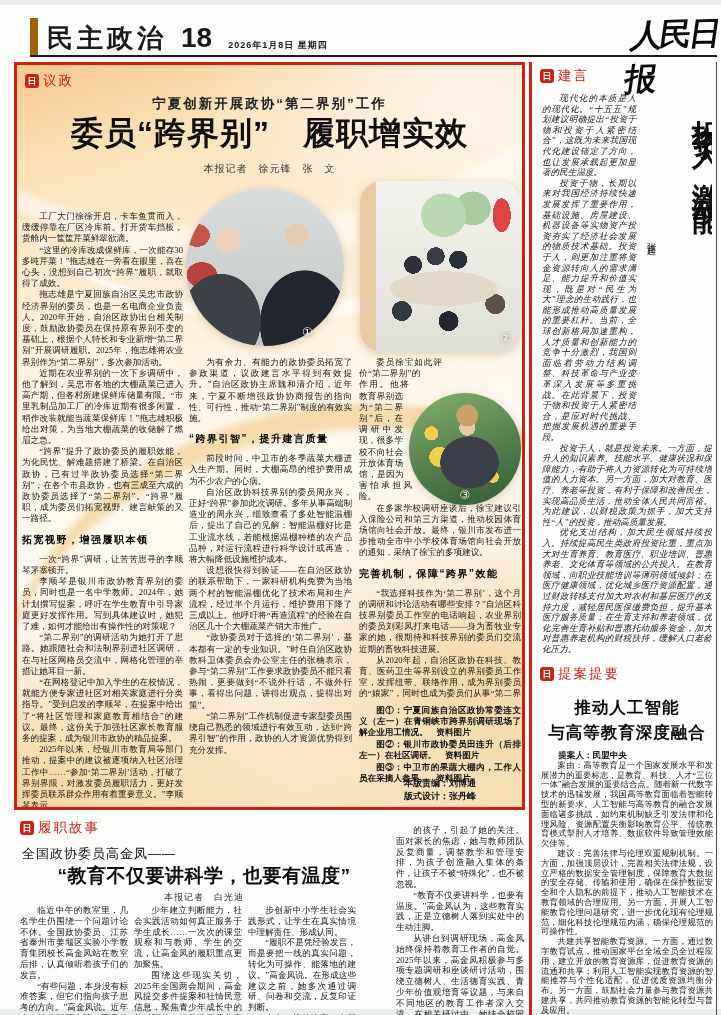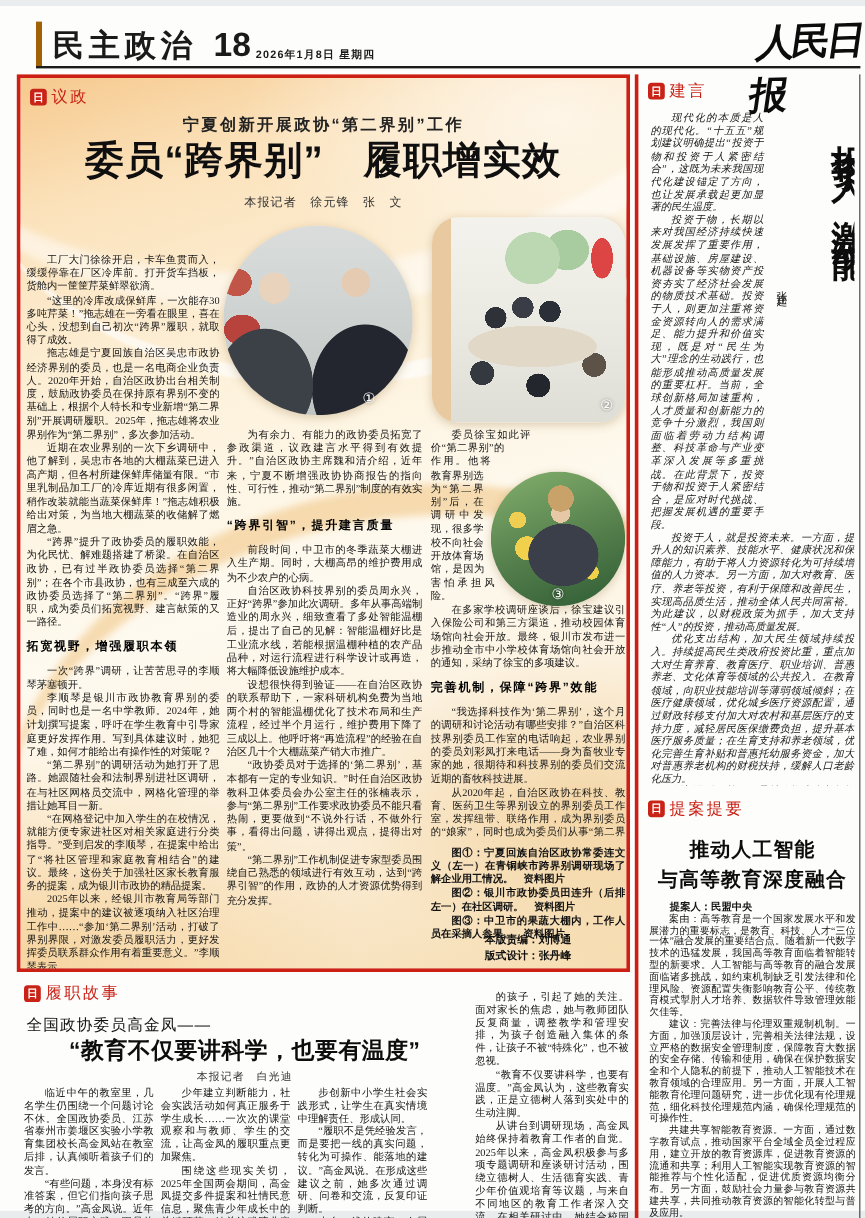--- a/index.html
+++ b/index.html
@@ -6,27 +6,27 @@
   html,body { width:721px; height:1015px; }
   body {
     position:relative; background:#e9edee;
     font-family:"Liberation Serif","DejaVu Serif",serif;
     color:#1a1a1a; overflow:hidden;
   }
   .sheet { position:absolute; left:0; top:5px; width:721px; height:1004px; background:#fdfdfc; }
 
   
   .masthead { position:absolute; left:30px; top:13px; display:flex; align-items:flex-end;
-              border-left:5px solid #a16207; padding-left:9px; height:38px; }
+              border-left:8px solid #a16207; padding-left:9px; height:38px; }
   .mast-section { font-family:"Liberation Sans","DejaVu Sans",sans-serif; font-weight:600;
                   font-size:26px; letter-spacing:4px; line-height:36px; }
   .mast-page { font-family:"Liberation Sans","DejaVu Sans",sans-serif; font-weight:700;
                font-size:28px; margin-left:14px; line-height:36px; }
   .mast-date { font-family:"Liberation Sans","DejaVu Sans",sans-serif; font-weight:700;
-               font-size:9px; margin-left:4px; margin-bottom:4px; letter-spacing:1px; }
+               font-size:9px; margin-left:16px; margin-bottom:4px; letter-spacing:1px; }
   .mast-logo { position:absolute; left:628px; top:8px; font-family:"DejaVu Serif",serif;
                font-weight:bold; font-size:32px; letter-spacing:-3px;
                transform:skewX(-10deg) rotate(-2deg); color:#0c0c0c; }
   .mast-rule { position:absolute; left:30px; top:50px; width:687px; height:2px; background:#1c1c1c; }
 
   
   .badge { position:absolute; display:flex; align-items:center; gap:4px; }
   .badge-ic { width:14px; height:14px; background:#c92216; border-radius:3px; color:#fff;
               font-family:"Liberation Sans",sans-serif; font-weight:700; font-size:9px;
               display:flex; align-items:center; justify-content:center; }

